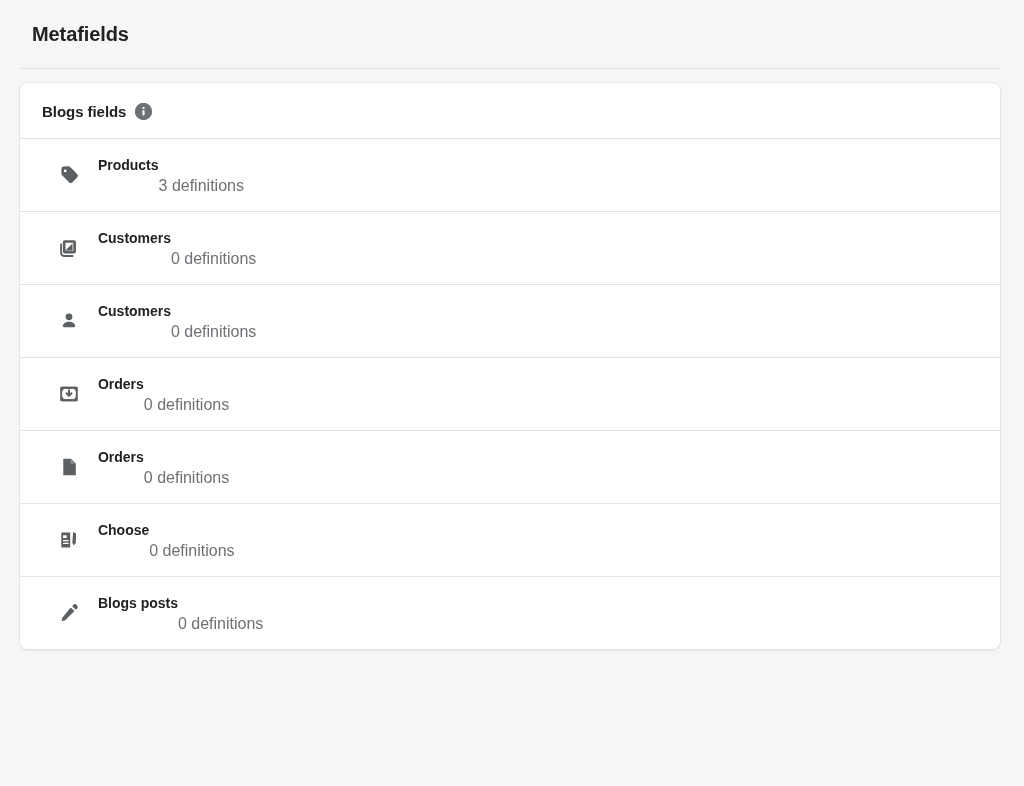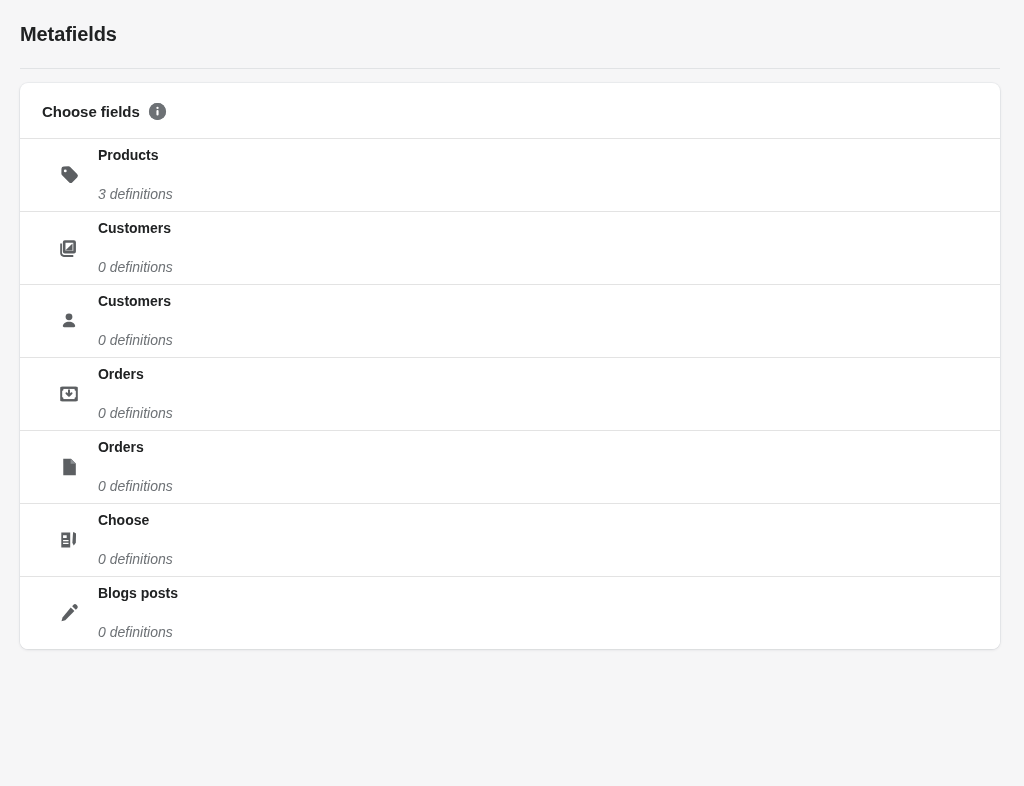--- a/index.html
+++ b/index.html
@@ -21,20 +21,21 @@
     display: flex;
     align-items: center;
     padding: 0 20px;
     background: #f6f6f7;
   }
   .page-title {
     font-size: 20px;
     font-weight: bold;
     color: #202223;
     letter-spacing: -0.1px;
+    margin-left: 12px;
   }
   .header-divider {
     height: 1px;
     background: #e1e3e5;
     margin: 0 20px 0 20px;
     width: 980px;
   }
 
   .content-area {
     padding: 14px 20px 0 20px;
@@ -93,50 +94,49 @@
     width: 22px;
     height: 22px;
     flex: none;
     display: flex;
     align-items: center;
     justify-content: center;
     color: #5c5f62;
     margin-right: 18px;
   }
   .row-icon svg { display: block; }
-  .row-text { display: flex; flex-direction: column; justify-content: center; }
+  .row-text { display: flex; flex-direction: row; justify-content: center; }
   .row-title {
     font-size: 14px;
     font-weight: bold;
     color: #202223;
     line-height: 19px;
     letter-spacing: -0.02px;
   }
   .row-sub {
-    font-size: 14px;
+    font-size: 16px;
     color: #6d7175;
     line-height: 19px;
     margin-top: 20px;
-    font-style: italic;
   }
 </style>
 </head>
 <body>
 
 <div class="page-header">
   <div class="page-title">Metafields</div>
 </div>
 <div class="header-divider"></div>
 
 <div class="content-area">
   <div class="card">
 
     <div class="card-head">
       <div class="card-head-title-row">
-        <span class="card-title">Choose fields</span>
+        <span class="card-title">Blogs fields</span>
         <span class="info-icon" title="info">
           <svg width="17" height="17" viewBox="0 0 20 20" aria-hidden="true">
             <circle cx="10" cy="10" r="10" fill="#6d7175"></circle>
             <circle cx="10" cy="5.8" r="1.35" fill="#ffffff"></circle>
             <rect x="8.75" y="8.3" width="2.5" height="6.3" rx="1.2" fill="#ffffff"></rect>
           </svg>
         </span>
       </div>
     </div>
 

